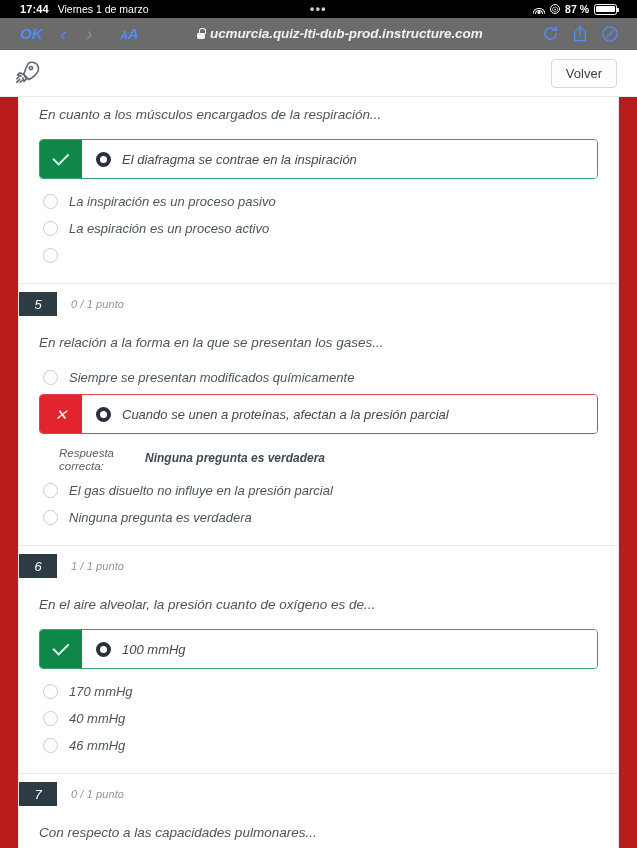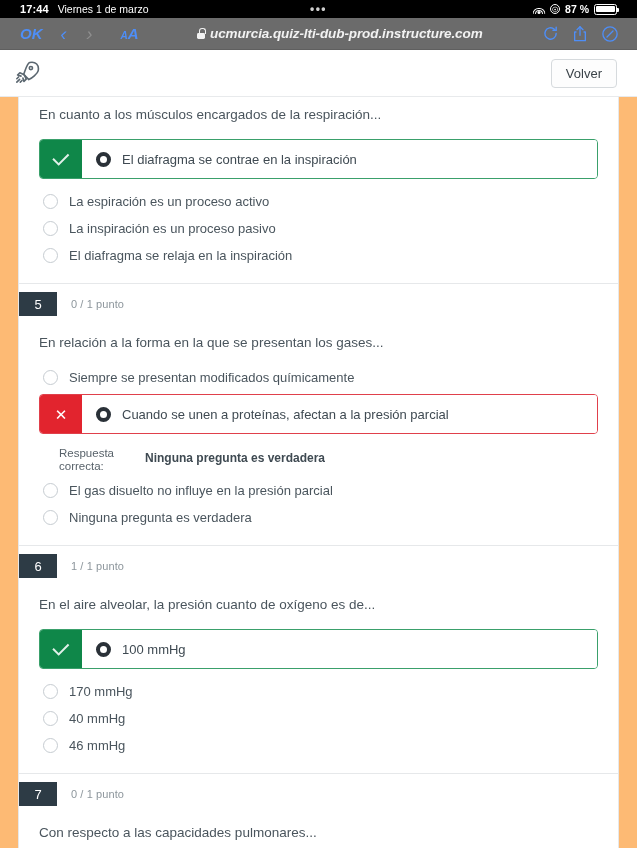--- a/index.html
+++ b/index.html
@@ -124,22 +124,23 @@
     border-radius: 4px; padding: 6px 14px;
     font-size: 13px; color: #3a4248;
     font-family: "Liberation Sans", sans-serif;
     cursor: pointer;
   }
 
   
   .quiz-scroll {
     height: calc(848px - 18px - 32px - 47px);
     overflow: hidden;
-    background: #fdba74;
+    background: #b91c1c;
     position: relative;
+    font-style: italic;
   }
   .quiz-inner { padding: 0 18px; }
 
   .question {
     border: 1px solid #e6e8ea;
     border-top: none;
     background: #ffffff;
   }
   .question.first { border-top: 1px solid #e6e8ea; margin-top: -2px; }
   .q-header {
@@ -297,29 +298,28 @@
               <span class="ans-flag">
                 <span class="flag-check"></span>
               </span>
               <span class="ans-content">
                 <span class="radio-sel"></span>
                 <span>El diafragma se contrae en la inspiración</span>
               </span>
             </div>
             <div class="ans-row">
               <span class="radio-empty"></span>
+              <span>La inspiración es un proceso pasivo</span>
+            </div>
+            <div class="ans-row">
+              <span class="radio-empty"></span>
               <span>La espiración es un proceso activo</span>
             </div>
             <div class="ans-row">
               <span class="radio-empty"></span>
-              <span>La inspiración es un proceso pasivo</span>
-            </div>
-            <div class="ans-row">
-              <span class="radio-empty"></span>
-              <span>El diafragma se relaja en la inspiración</span>
             </div>
           </div>
         </div>
       </div>
       <div class="question">
         <div class="q-header">
           <span class="q-num">5</span>
           <span class="q-points">0 / 1 punto</span>
         </div>
         <div class="q-body">

